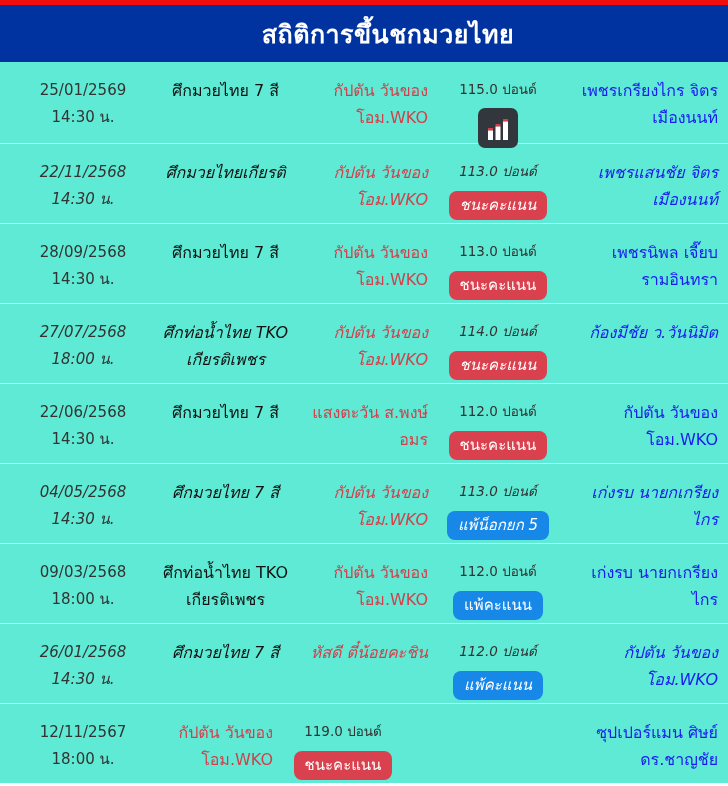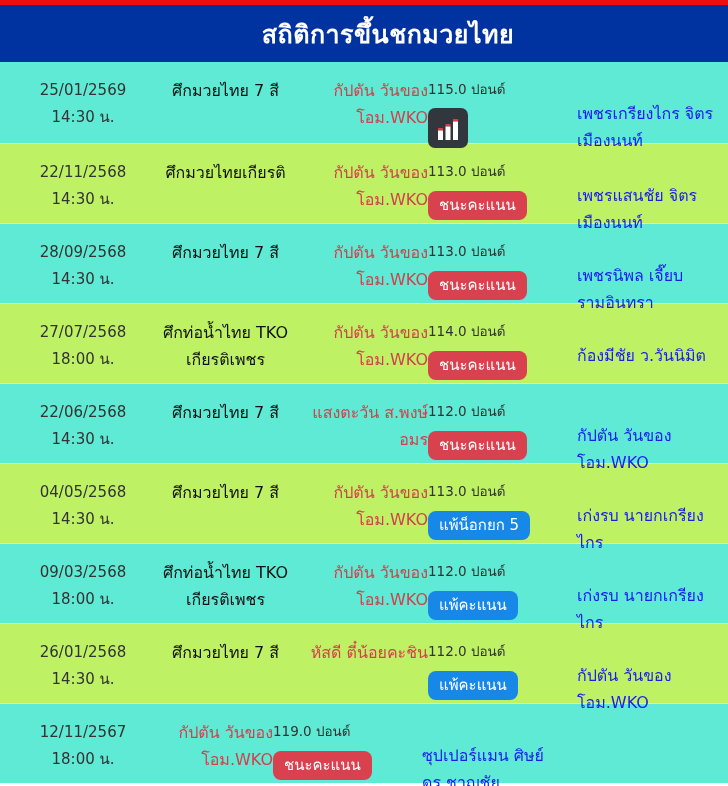--- a/index.html
+++ b/index.html
@@ -5,36 +5,36 @@
   html,body{margin:0;padding:0;background:#ffffff;}
   .page{width:728px;height:786px;overflow:hidden;background:#ffffff;
         font-family:"DejaVu Sans","Liberation Sans",sans-serif;}
   .top-strip{height:5px;background:#f20d0d;}
   .header{height:57px;background:#0033a0;display:flex;align-items:center;justify-content:center;padding-left:48px;}
   .header h1{margin:0;color:#ffffff;font-size:25px;font-weight:bold;letter-spacing:.5px;}
   .table{width:100%;}
   .row{display:flex;align-items:flex-start;box-sizing:border-box;height:80px;
        padding:15px 10px 0 18px;border-top:1px solid #e4e4e4;background:#5eead4;}
   .row:first-child{border-top:none;height:81px;}
-  .row.alt{background:#bef264;}
+  .row.alt{background:#5eead4;font-style:italic;}
   .cell{box-sizing:border-box;}
   .cell div{min-height:27px;}
   .date{width:130px;text-align:center;color:#333333;font-size:15px;line-height:27px;}
   .event{width:155px;text-align:center;color:#111111;font-size:16px;line-height:27px;}
   .opponent{width:125px;text-align:right;color:#d63e4b;font-size:16px;line-height:27px;
             text-decoration:none;display:block;cursor:pointer;}
-  .result{width:140px;}
+  .result{width:140px;text-align:center;}
   .weight{color:#333333;font-size:13.5px;line-height:24px;min-height:24px;}
   .badge{display:inline-block;margin-top:5px;padding:5px 11px;border-radius:8px;
          color:#ffffff;font-size:15px;line-height:19px;}
   .badge.win{background:#d9414e;}
   .badge.loss{background:#1787e8;}
   .chart-icon{display:inline-block;margin-top:4px;cursor:pointer;}
-  .fighter{flex:1;text-align:left;padding-left:9px;color:#1b1bf0;font-size:16px;
-           line-height:27px;text-decoration:none;display:block;cursor:pointer;white-space:nowrap;margin-top:23px;}
+  .fighter{flex:1;text-align:right;padding-left:9px;color:#1b1bf0;font-size:16px;
+           line-height:27px;text-decoration:none;display:block;cursor:pointer;white-space:nowrap;}
 </style>
 </head>
 <body>
 
 <div class="page">
   <div class="top-strip"></div>
   <div class="header">
     <h1>สถิติการขึ้นชกมวยไทย</h1>
   </div>
   <div class="table" id="rows-container">

